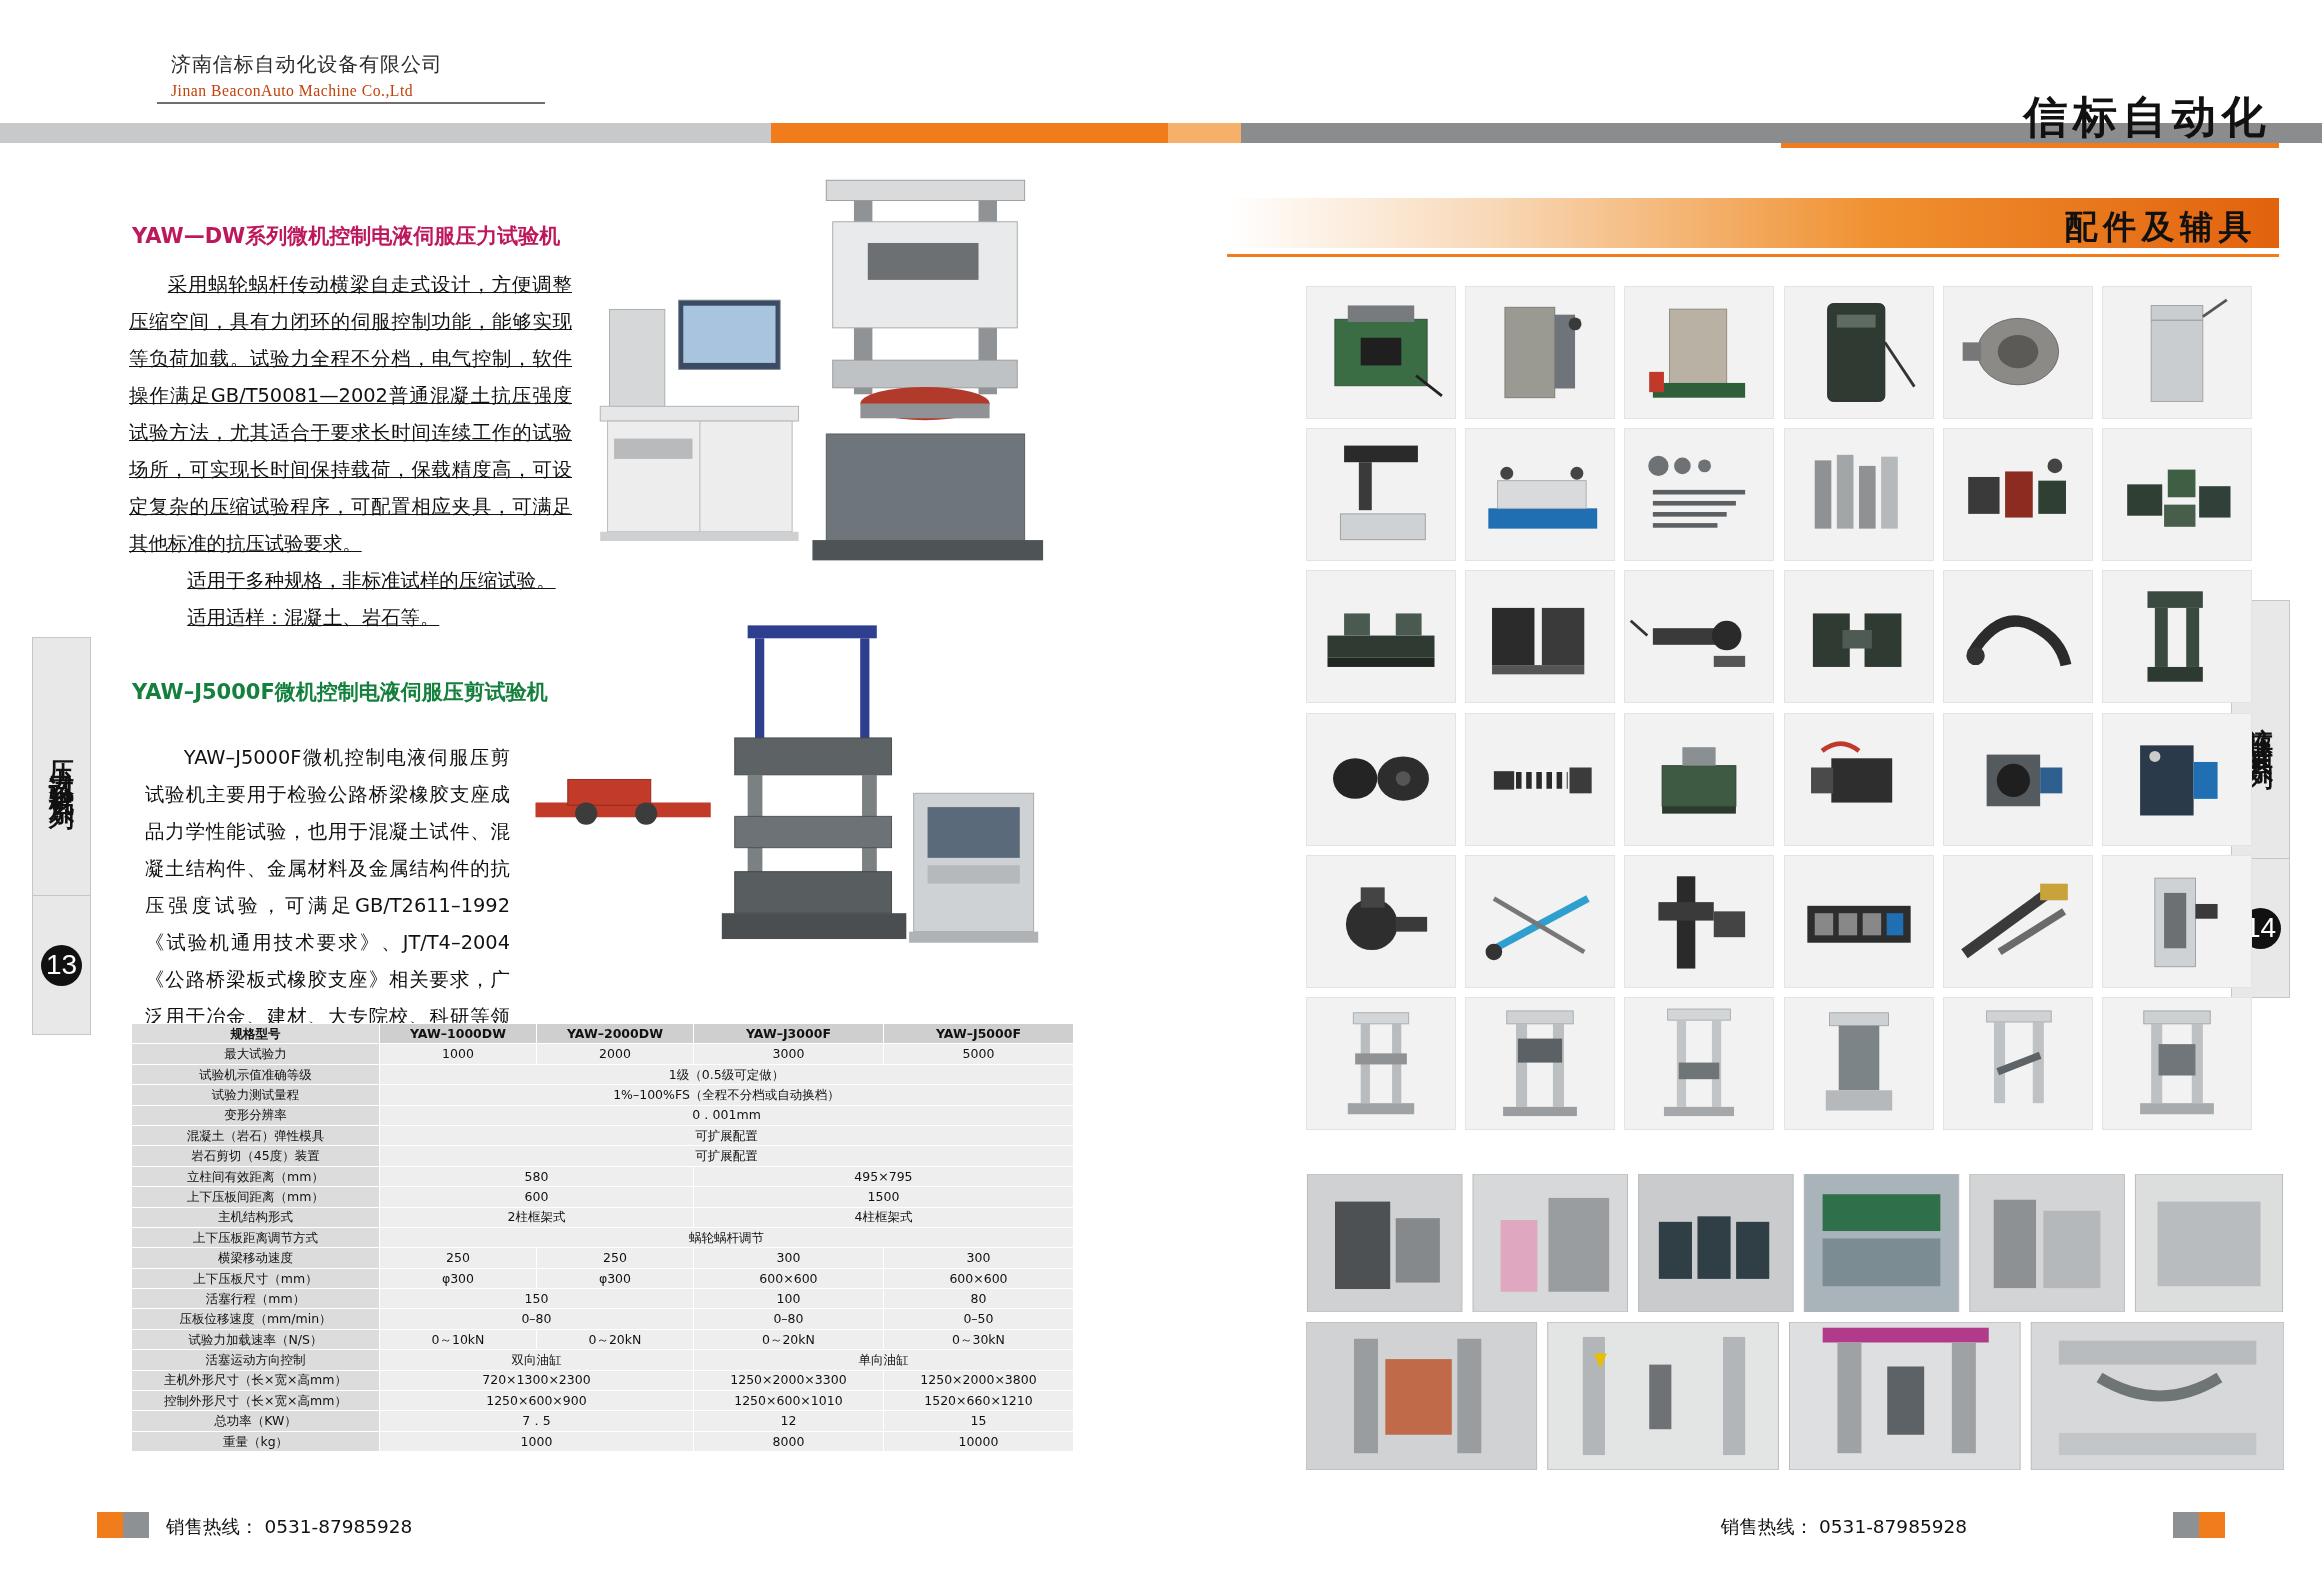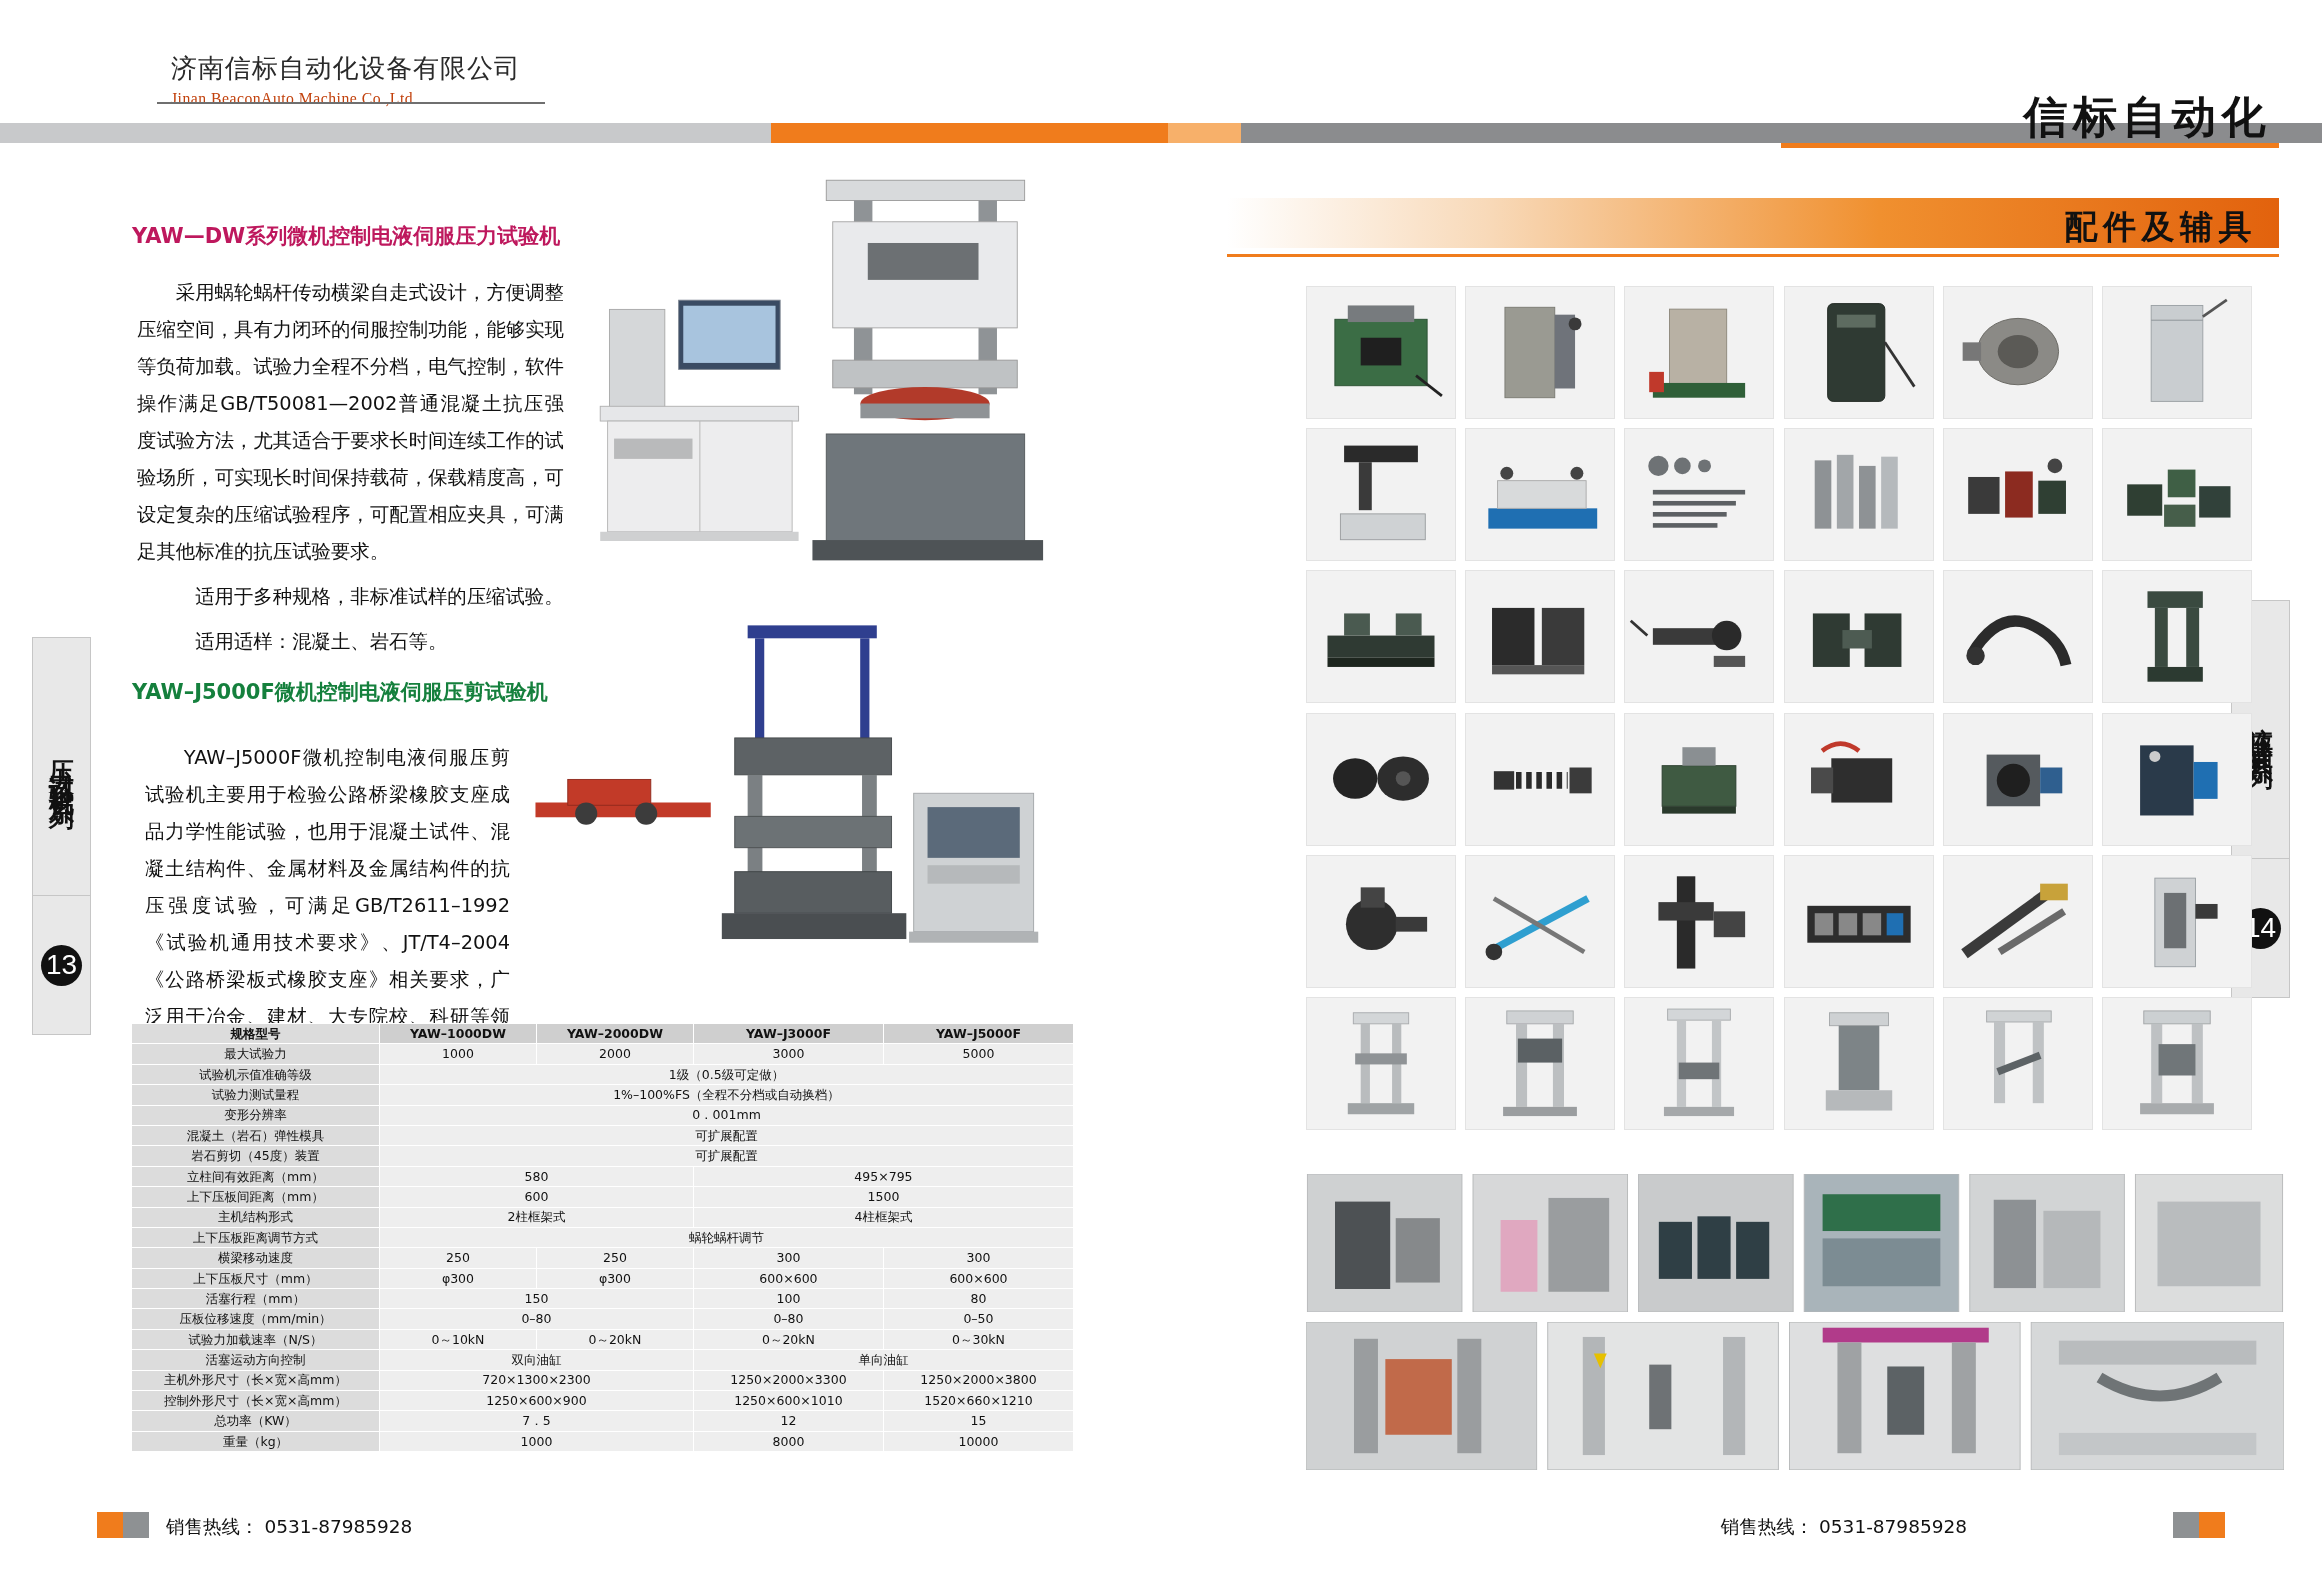--- a/index.html
+++ b/index.html
@@ -6,31 +6,31 @@
   body{font-family:"Liberation Sans","DejaVu Sans",sans-serif;}
   .page{position:relative;width:2322px;height:1587px;background:#fff;overflow:hidden;}
 
   
   .topband{position:absolute;left:0;top:123px;width:2322px;height:20px;background:#c8c9cb;}
   .topband-orange{position:absolute;left:771px;top:123px;width:397px;height:20px;background:#f07c1c;}
   .topband-orange2{position:absolute;left:1168px;top:123px;width:74px;height:20px;background:#f7b06a;}
   .topband-dark{position:absolute;left:1241px;top:123px;width:1081px;height:20px;background:#8b8c8e;}
 
   .logo{position:absolute;left:171px;top:51px;width:369px;}
-  .logo-cn{font-size:26px;color:#2a2a2a;letter-spacing:0.9px;font-family:"DejaVu Sans",sans-serif;}
+  .logo-cn{font-size:20px;color:#2a2a2a;letter-spacing:0.9px;font-family:"DejaVu Sans",sans-serif;}
   .logo-en{font-size:15.7px;color:#c2410c;letter-spacing:0.5px;margin-top:3.7px;font-family:"Liberation Serif",serif;}
   .logo-line{position:absolute;left:157px;top:102px;width:388px;height:1.8px;background:#6f6f6f;}
 
   .brand-right{position:absolute;right:51px;top:88px;font-size:44px;font-weight:bold;color:#111;letter-spacing:5.5px;font-family:"DejaVu Sans",sans-serif;}
   .brand-rule{position:absolute;left:1781px;top:143px;width:498px;height:4.6px;background:#f07c1c;}
 
   
   .left-title{position:absolute;left:132px;top:222px;font-size:21px;font-weight:bold;color:#be185d;letter-spacing:0px;font-family:"DejaVu Sans",sans-serif;}
   .left-body{position:absolute;left:129px;top:266px;width:443px;font-size:19.4px;line-height:37px;color:#111;font-family:"DejaVu Sans",sans-serif;text-align:justify;}
-  .left-body p{margin:8px;text-indent:2em;}
+  .left-body p{margin:0;text-indent:2em;text-decoration:underline;}
   .left-body p.narrow{text-indent:3em;}
 
   .left-title2{position:absolute;left:132px;top:678px;font-size:21px;font-weight:bold;color:#15803d;font-family:"DejaVu Sans",sans-serif;}
   .left-body2{position:absolute;left:129px;top:723px;width:397px;font-size:19.4px;line-height:37px;color:#111;font-family:"DejaVu Sans",sans-serif;text-align:justify;}
   .left-body2 p{margin:16px;text-indent:2em;}
 
   
   .img1{position:absolute;left:591px;top:171px;width:489px;height:406px;}
   .img2{position:absolute;left:517px;top:618px;width:572px;height:369px;}
 

